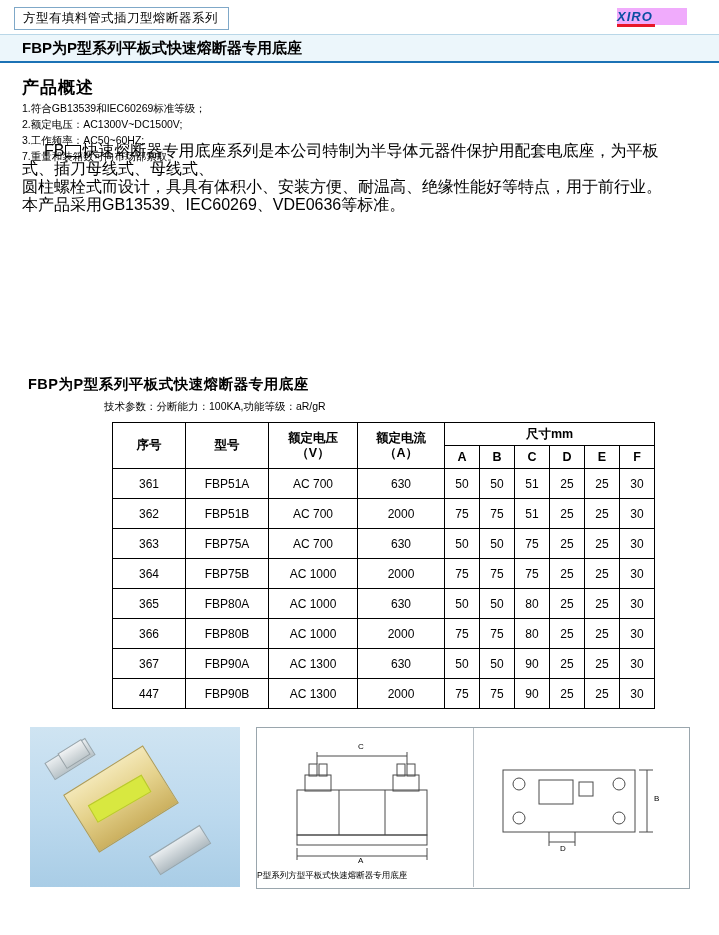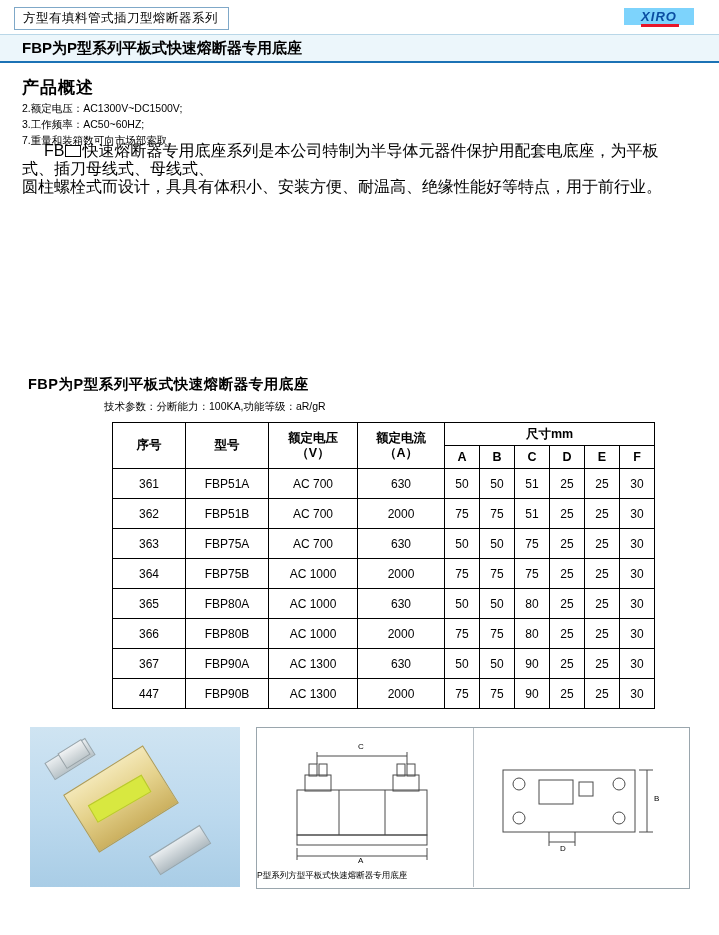--- a/index.html
+++ b/index.html
@@ -29,26 +29,26 @@
     border: 1px solid #7fa8c8;
     background: #fff;
     padding: 3px 10px 3px 8px;
     font-size: 12.5px;
     line-height: 15px;
     color: #000;
     letter-spacing: 0.5px;
   }
   .logo-box {
     position: absolute;
-    right: 25px; top: 8px;
+    right: 32px; top: 8px;
     width: 70px; height: 17px;
-    background: #7dd3fc;
+    background: #f0abfc;
     display: flex;
     align-items: center;
-    justify-content: center;
+    justify-content: flex-start;
   }
   .logo-mark {
     font-family: "Liberation Sans", sans-serif;
     font-weight: bold;
     font-size: 13px;
     font-style: italic;
     color: #0b4ea2;
     letter-spacing: 1px;
     position: relative;
   }
@@ -230,28 +230,30 @@
     <span class="logo-mark">XIRO</span>
   </div>
 </div>
 
 <div class="blue-band"></div>
 <div class="blue-band-text">FBP为P型系列平板式快速熔断器专用底座</div>
 
 <div class="sec-title">产品概述</div>
 
 <div class="spec-list">
+  <div>1.符合GB13539和IEC60269标准等级；</div>
   <div>2.额定电压：AC1300V~DC1500V;</div>
   <div>3.工作频率：AC50~60HZ;</div>
   <div>7.重量和装箱数可向市场部索取。</div>
 </div>
 
 <div class="para">
   <p class="indent"><span>FB</span><span class="inline-box"></span><span>快速熔断器专用底座系列是本公司特制为半导体元器件保护用配套电底座，为平板式、插刀母线式、母线式、</span></p>
   <p>圆柱螺栓式而设计，具具有体积小、安装方便、耐温高、绝缘性能好等特点，用于前行业。</p>
+  <p>本产品采用GB13539、IEC60269、VDE0636等标准。</p>
 </div>
 
 <div class="table-title">FBP为P型系列平板式快速熔断器专用底座</div>
 <div class="table-sub">技术参数：分断能力：100KA,功能等级：aR/gR</div>
 
 <table class="spec">
   <thead>
     <tr>
       <th class="c-no" rowspan="2">序号</th>
       <th class="c-model" rowspan="2">型号</th>

